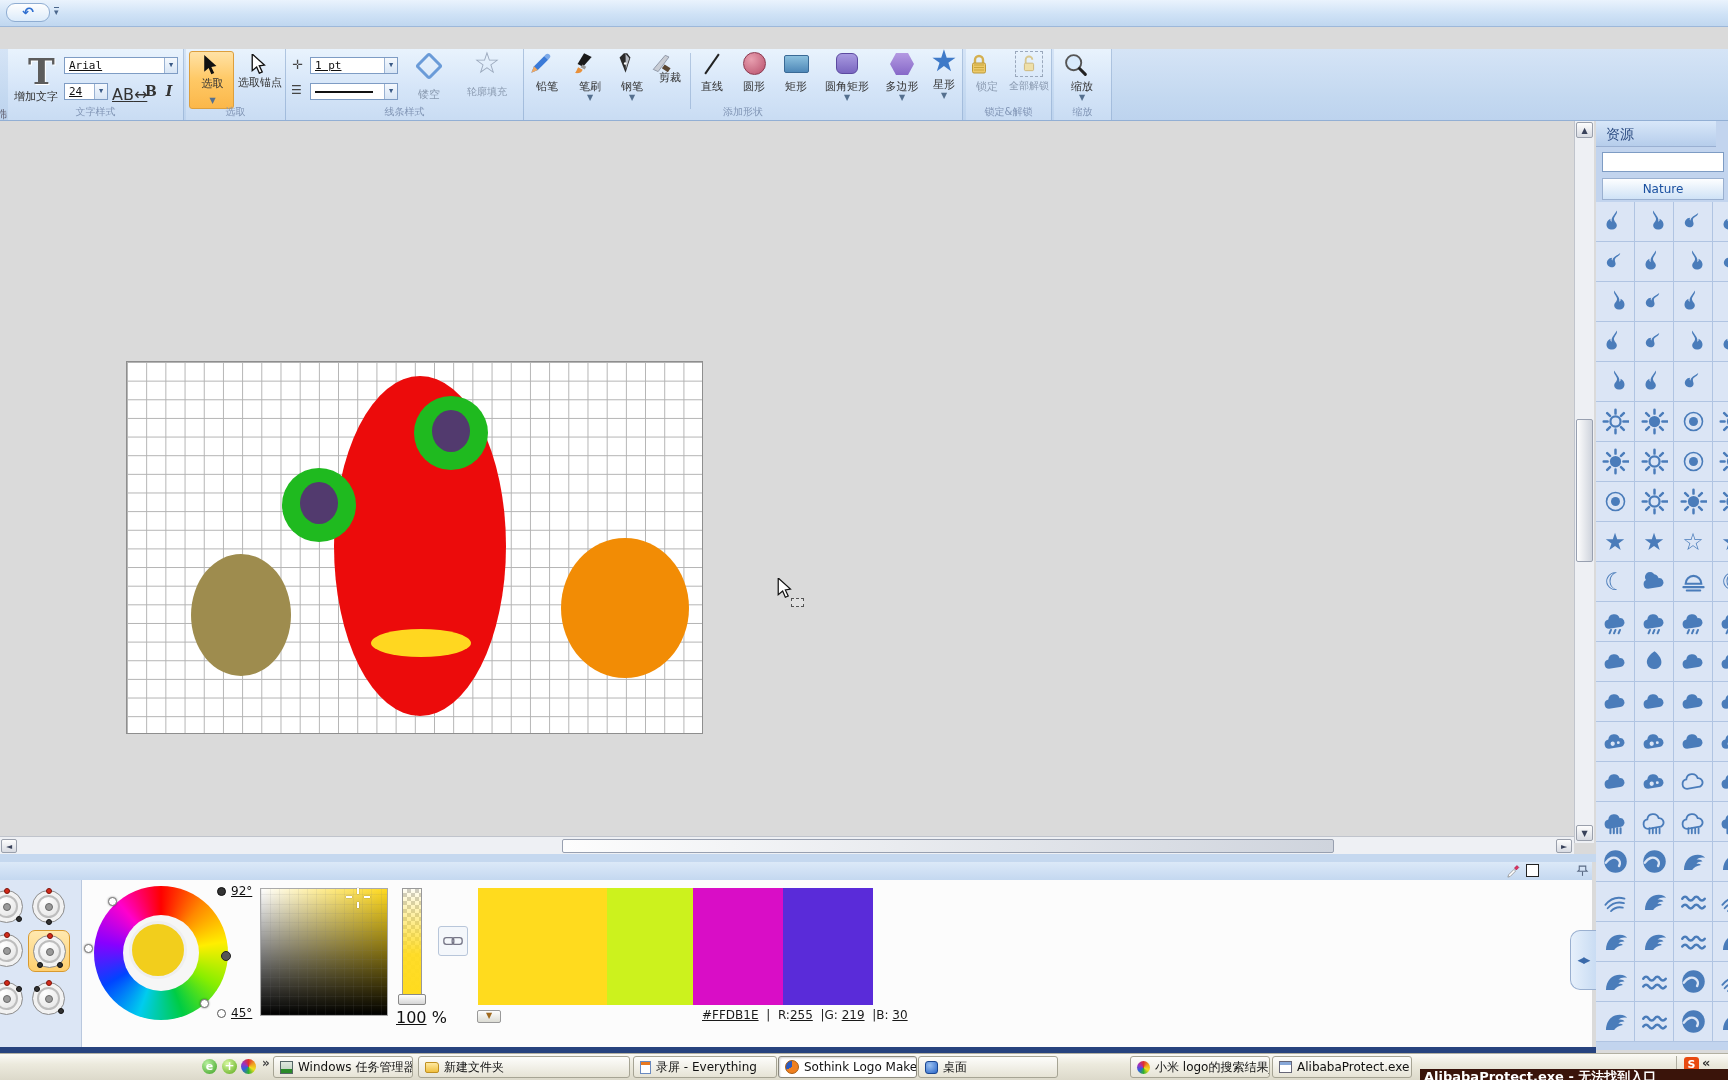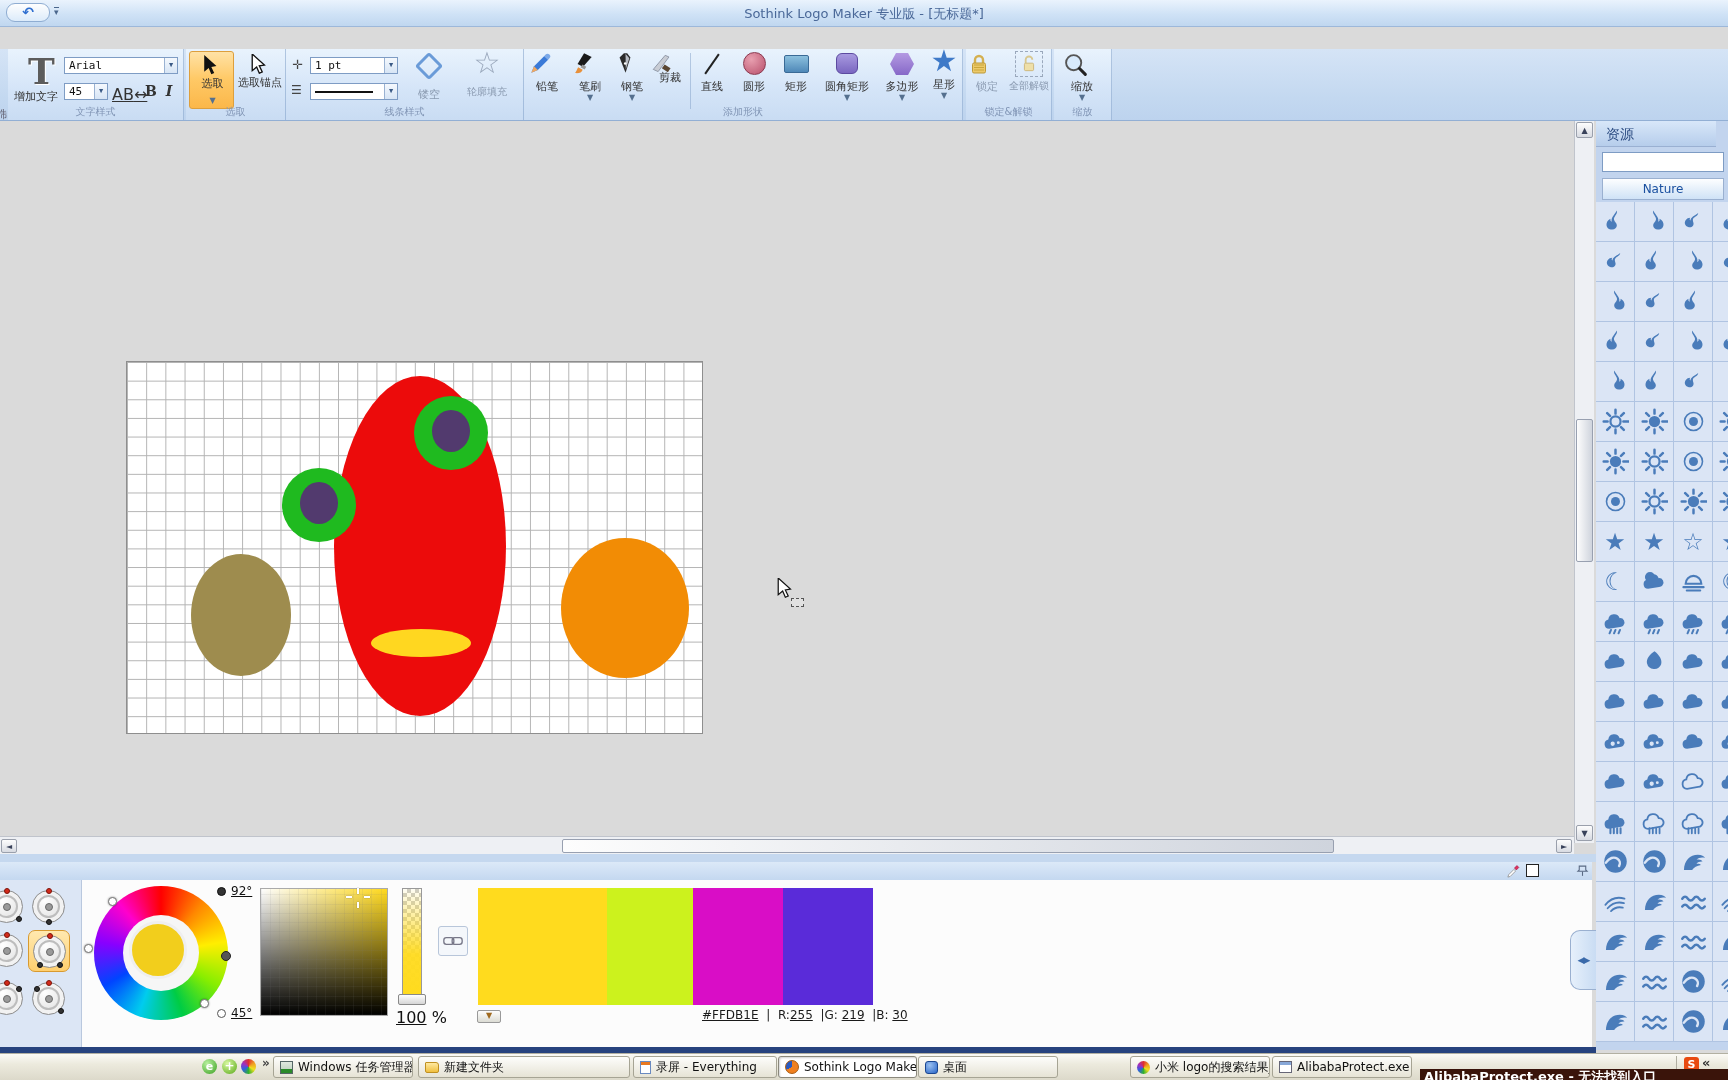--- a/index.html
+++ b/index.html
@@ -21,21 +21,21 @@
   
   .ribbon{left:0;top:49px;width:1728px;height:72px;
     background:linear-gradient(#d5e4f6,#c3d8f0 70%,#bdd3ee);border-bottom:1px solid #92afd4;}
   .rgroup{position:absolute;top:0;height:71px;border-right:1px solid rgba(130,160,200,.55);
     background:linear-gradient(#e9f3fd,#d5e5f8 55%,#c9dcf3);}
   .rgroup .glabel{position:absolute;left:0;bottom:1px;width:100%;text-align:center;
     font-size:10px;color:#8195b5;}
   .rlabel{position:absolute;font-size:11px;color:#333;text-align:center;white-space:nowrap;}
   .rcaret{position:absolute;font-size:8px;color:#55708f;text-align:center;}
   .combo{position:absolute;height:17px;background:#fff;border:1px solid #7e9cc4;font-family:"DejaVu Sans Mono",monospace;
-    font-size:11px;line-height:15px;padding-left:4px;color:#111;}
+    font-size:11px;line-height:15px;padding-left:4px;color:#111;text-decoration:underline;}
   .combo .dd{position:absolute;right:0;top:0;width:13px;height:15px;background:linear-gradient(#f4f8fd,#d7e5f5);
     border-left:1px solid #9ab2d2;font-size:7px;color:#3a5a86;text-align:center;line-height:15px;}
   .bigT{font-family:"DejaVu Serif",serif;font-weight:bold;font-size:36px;color:#5c5c5c;
     text-shadow:1px 1px 0 #fff;line-height:36px;}
   .btn-orange{background:linear-gradient(#ffe2a6,#ffc966 48%,#fbb74a);border:1px solid #dd9f3d;border-radius:3px;}
   .tinyline{height:2px;background:#111;}
   
   .canvas-bg{left:0;top:121px;width:1728px;height:733px;background:#dadada;}
   .artboard{left:126px;top:361px;width:577px;height:373px;background:#fff;border:1px solid #8e8e8e;
     background-image:linear-gradient(#b3b3b3 1px,transparent 1px),linear-gradient(90deg,#b3b3b3 1px,transparent 1px);
@@ -131,35 +131,34 @@
   .clip-sliver{left:0;top:56px;width:7px;height:50px;overflow:hidden;font-size:11px;color:#667;line-height:20px;}
 </style>
 </head>
 <body>
 
 <div class="screen">
 
   <div class="abs titlebar">
     <div class="abs qat">↶</div>
     <div class="abs qat-caret">▾</div>
-    <div class="abs title-text">Sothink Logo Maker 专业版 - [无标题*]</div>
   </div>
 
 
   <div class="abs ribbon">
     <div class="abs clip-sliver">制<br>贴</div>
 
     <div class="rgroup" style="left:8px;width:176px">
       <div class="abs bigT" style="left:20px;top:4px">T</div>
       <div class="rlabel" style="left:0px;top:40px;width:56px">增加文字</div>
       <div class="combo" style="left:56px;top:8px;width:114px">
         <span>Arial</span><span class="dd">▼</span>
       </div>
       <div class="combo" style="left:56px;top:34px;width:44px">
-        <span>45</span><span class="dd">▼</span>
+        <span>24</span><span class="dd">▼</span>
       </div>
       <div class="rlabel" style="left:104px;top:36px;width:28px;font-size:16px;text-decoration:underline"><span>AB</span>↔</div>
       <div class="rlabel" style="left:134px;top:34px;width:18px;font-family:'DejaVu Serif',serif;font-weight:bold;font-size:14px">B</div>
       <div class="rlabel" style="left:152px;top:34px;width:18px;font-family:'DejaVu Serif',serif;font-style:italic;font-weight:bold;font-size:14px">I</div>
       <div class="glabel">文字样式</div>
     </div>
 
     <div class="rgroup" style="left:186px;width:100px">
       <div class="abs btn-orange" style="left:3px;top:2px;width:45px;height:58px">
         <svg width="18" height="20" style="margin:3px 0 0 13px" viewBox="0 0 16 18">

